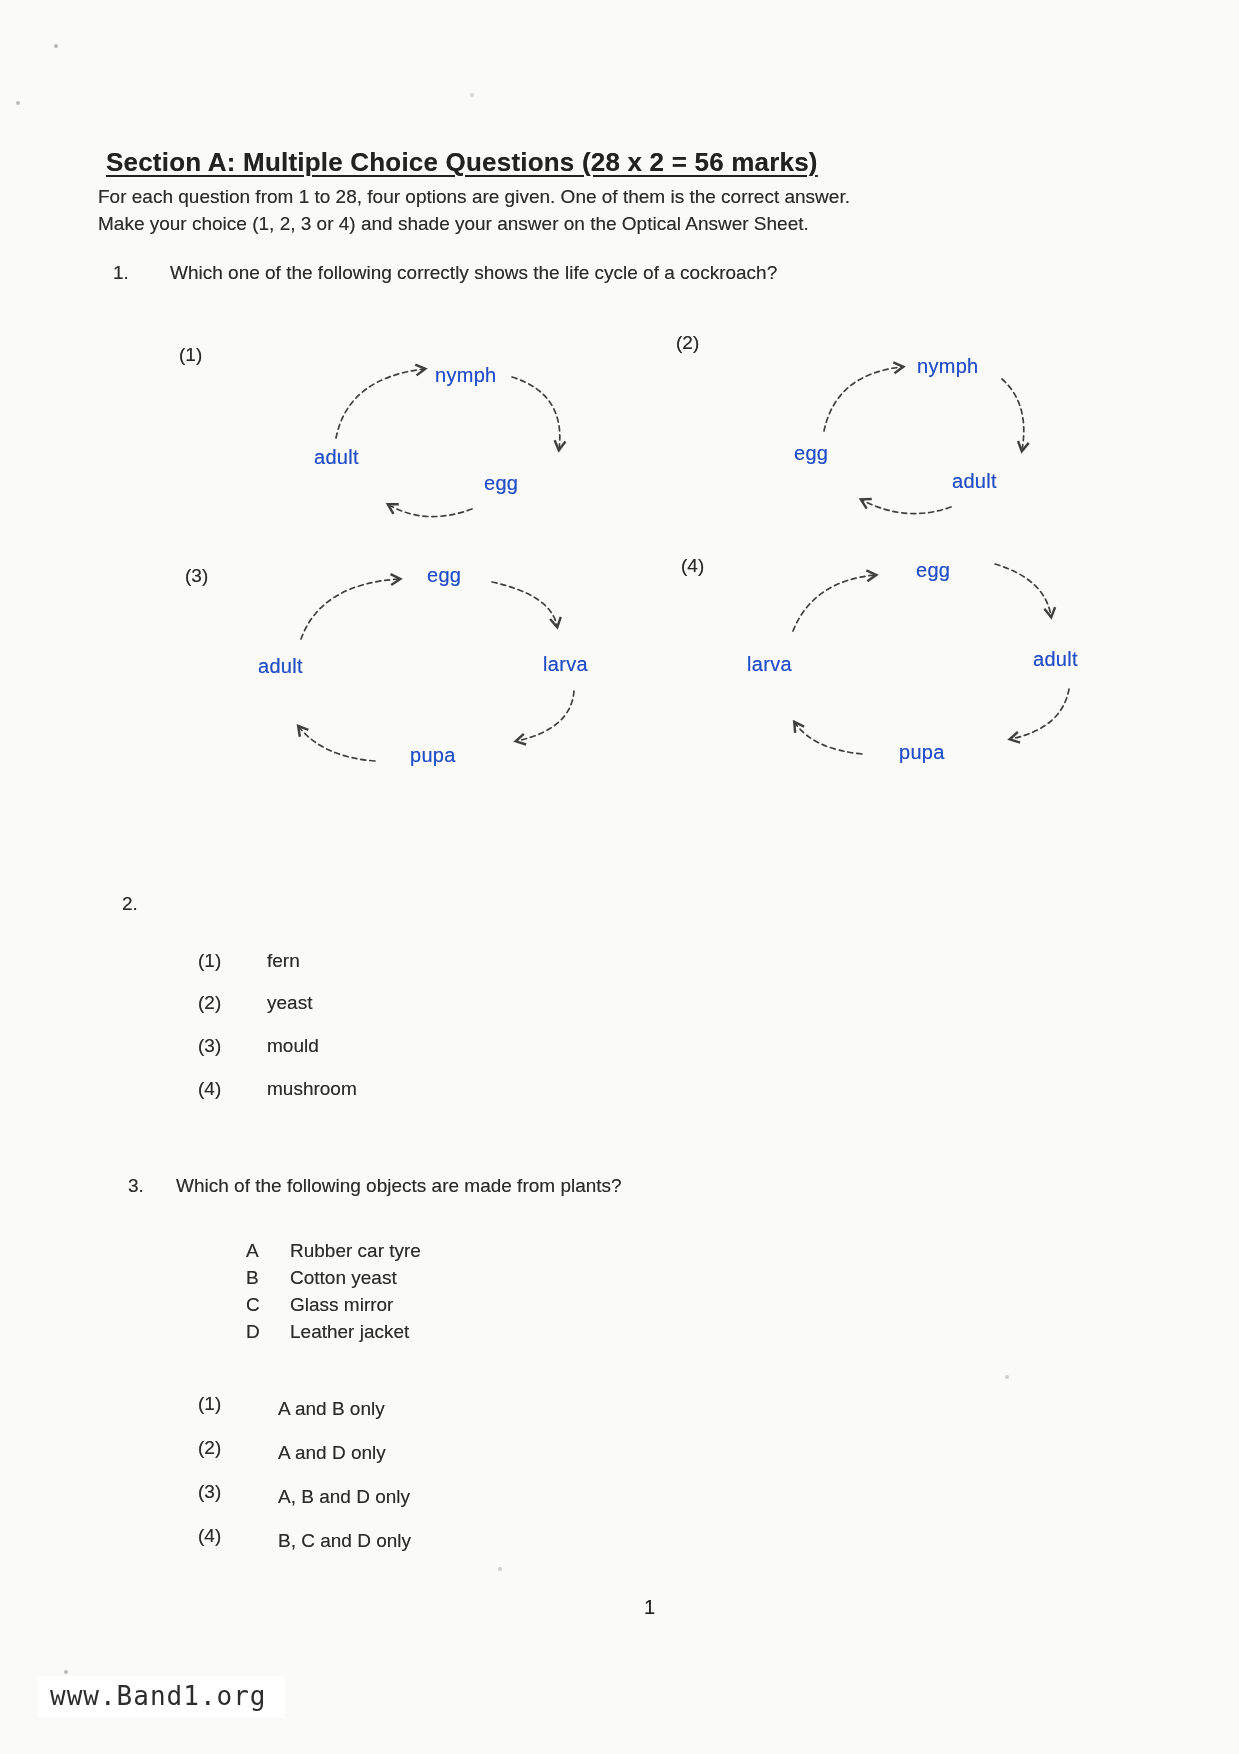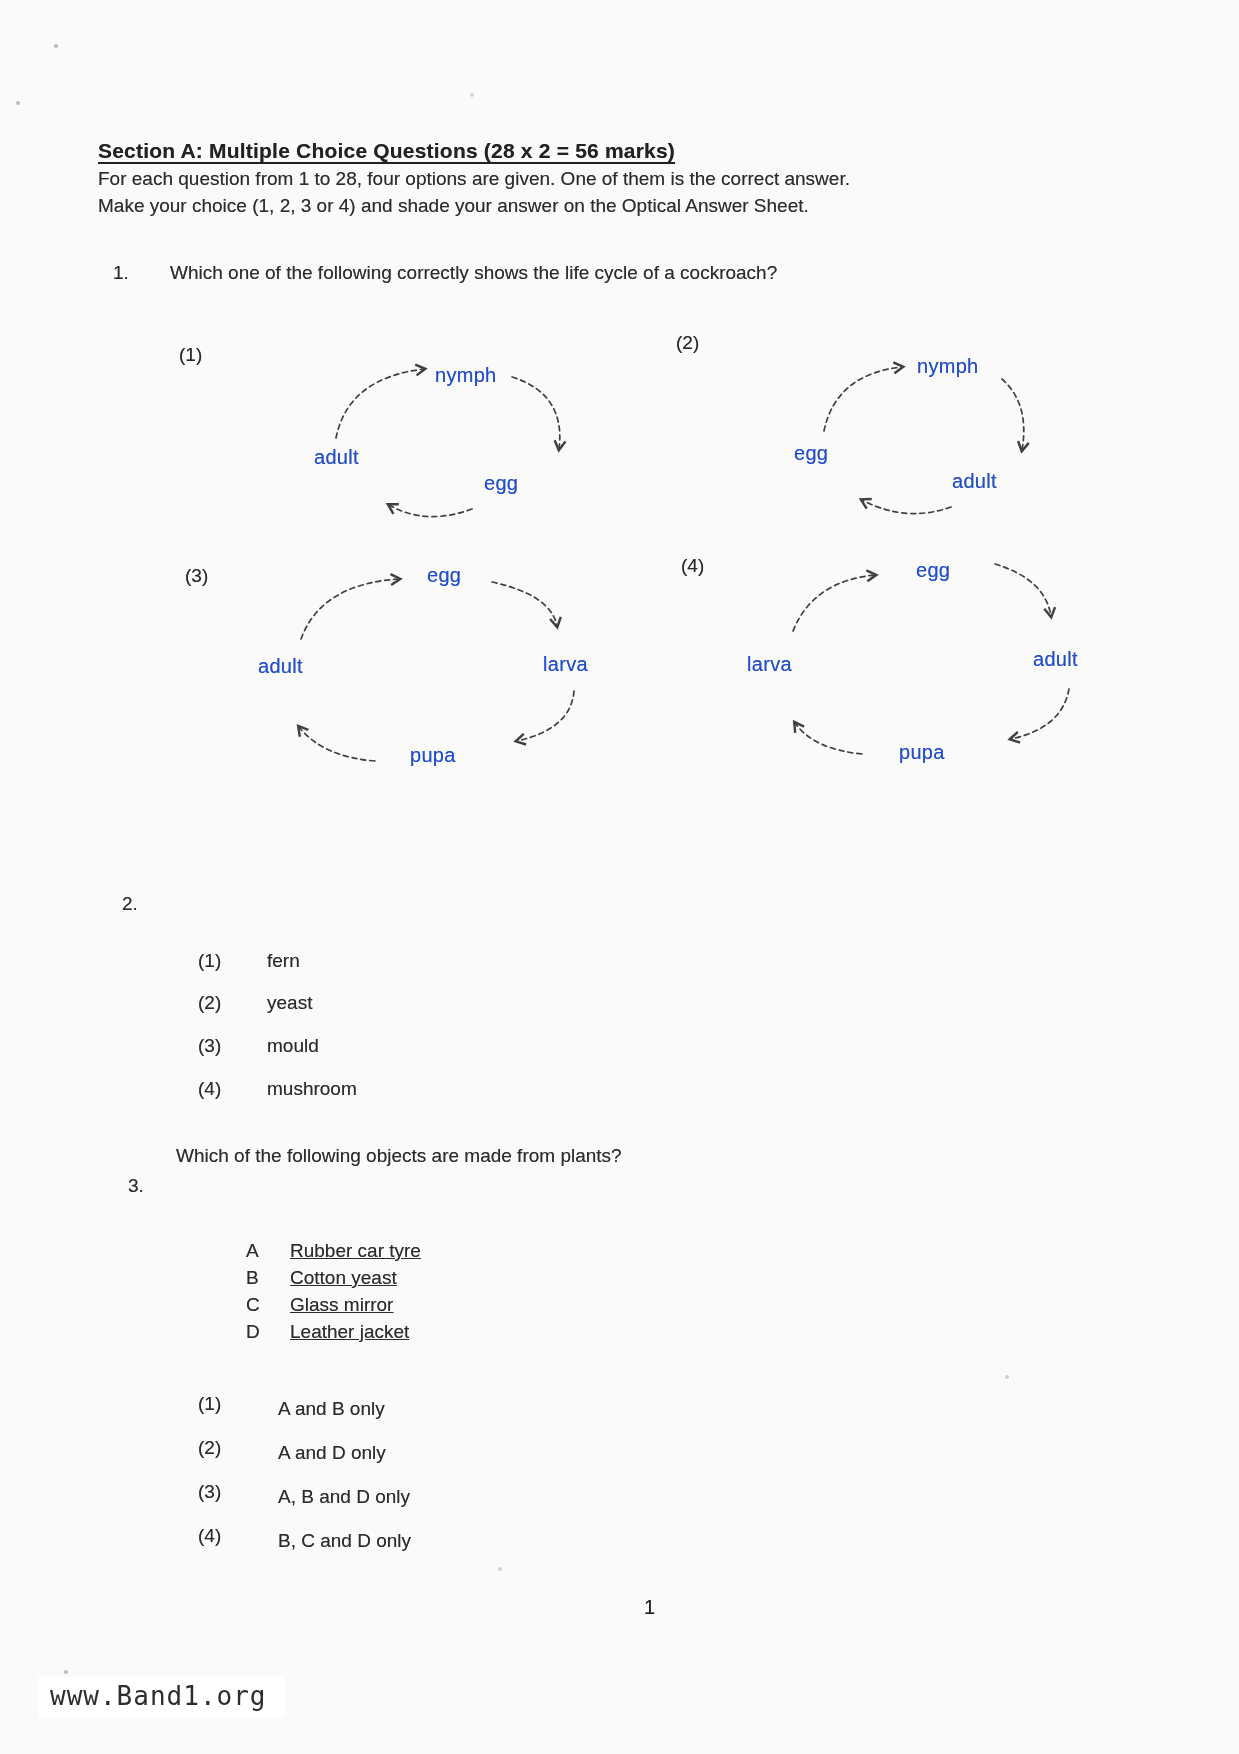--- a/index.html
+++ b/index.html
@@ -3,31 +3,31 @@
 <meta charset="utf-8">
 <style>
   html,body{margin:0;padding:0;background:#e9e9e7;}
   .page{
     position:relative;width:1239px;height:1754px;background:#fafaf8;
     font-family:"Liberation Sans",sans-serif;color:#2c2c2c;overflow:hidden;
     text-shadow:0 0 .5px rgba(45,45,45,.55);
   }
   .abs{position:absolute;white-space:nowrap;}
   .header{position:absolute;left:98px;top:139px;width:980px;}
-  .title{font-size:21px;font-weight:bold;margin:0;letter-spacing:.2px;
+  .title{font-size:26px;font-weight:bold;margin:8px;letter-spacing:.2px;
          text-decoration:underline;text-decoration-thickness:2px;text-underline-offset:4px;color:#222;}
   .instr{font-size:19px;margin:5px 0 0 0;line-height:22px;}
   .qnum{font-size:19px;}
   .qtext{font-size:19px;text-align:center;}
   .dlabel{font-size:19px;color:#2a2a2a;}
   .stage{font-size:20px;letter-spacing:.3px;color:#1d4ed8;}
   .optnum{font-size:19px;}
   .opttext{font-size:19px;}
   .itemletter{font-size:19px;}
-  .itemtext{font-size:19px;text-decoration:underline;}
+  .itemtext{font-size:19px;}
   .pagenum{font-size:20px;color:#1e1e1e;}
   .watermark{
     position:absolute;left:38px;top:1676px;background:#ffffff;
     padding:5px 18px 7px 12px;font-family:"DejaVu Sans Mono",monospace;
     font-size:26px;color:#2d2d2d;letter-spacing:1px;text-shadow:none;
   }
   .arrows{position:absolute;left:0;top:0;pointer-events:none;}
   .arr{fill:none;stroke:#404040;stroke-width:1.7;stroke-dasharray:5 4;stroke-linecap:round;}
   .speck{position:absolute;width:4px;height:4px;border-radius:50%;background:#6f6f6f;opacity:.45;}
 </style>
@@ -98,21 +98,21 @@
   <span class="abs optnum" style="left:198px;top:950px">(1)</span>
   <span class="abs opttext" style="left:267px;top:950px">fern</span>
   <span class="abs optnum" style="left:198px;top:992px">(2)</span>
   <span class="abs opttext" style="left:267px;top:992px">yeast</span>
   <span class="abs optnum" style="left:198px;top:1035px">(3)</span>
   <span class="abs opttext" style="left:267px;top:1035px">mould</span>
   <span class="abs optnum" style="left:198px;top:1078px">(4)</span>
   <span class="abs opttext" style="left:267px;top:1078px">mushroom</span>
 
   <span class="abs qnum" style="left:128px;top:1175px">3.</span>
-  <span class="abs qtext" style="left:176px;top:1145px">Which of the following objects are made from plants?</span>
+  <span class="abs qtext" style="left:176px;top:1175px">Which of the following objects are made from plants?</span>
 
   <span class="abs itemletter" style="left:246px;top:1240px">A</span>
   <span class="abs itemtext" style="left:290px;top:1240px">Rubber car tyre</span>
   <span class="abs itemletter" style="left:246px;top:1267px">B</span>
   <span class="abs itemtext" style="left:290px;top:1267px">Cotton yeast</span>
   <span class="abs itemletter" style="left:246px;top:1294px">C</span>
   <span class="abs itemtext" style="left:290px;top:1294px">Glass mirror</span>
   <span class="abs itemletter" style="left:246px;top:1321px">D</span>
   <span class="abs itemtext" style="left:290px;top:1321px">Leather jacket</span>
 

